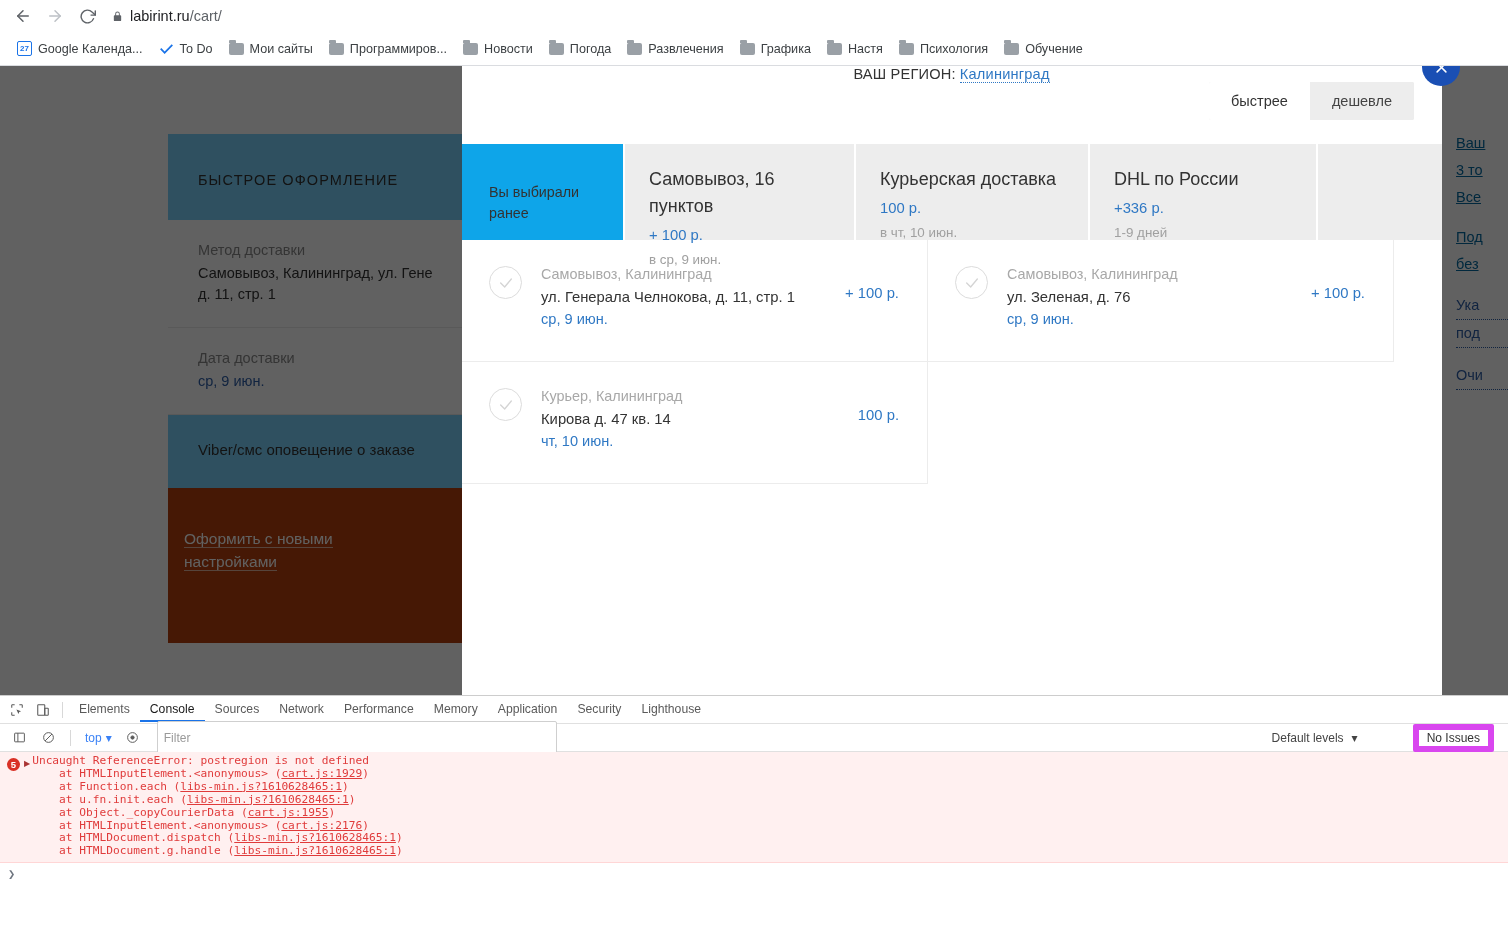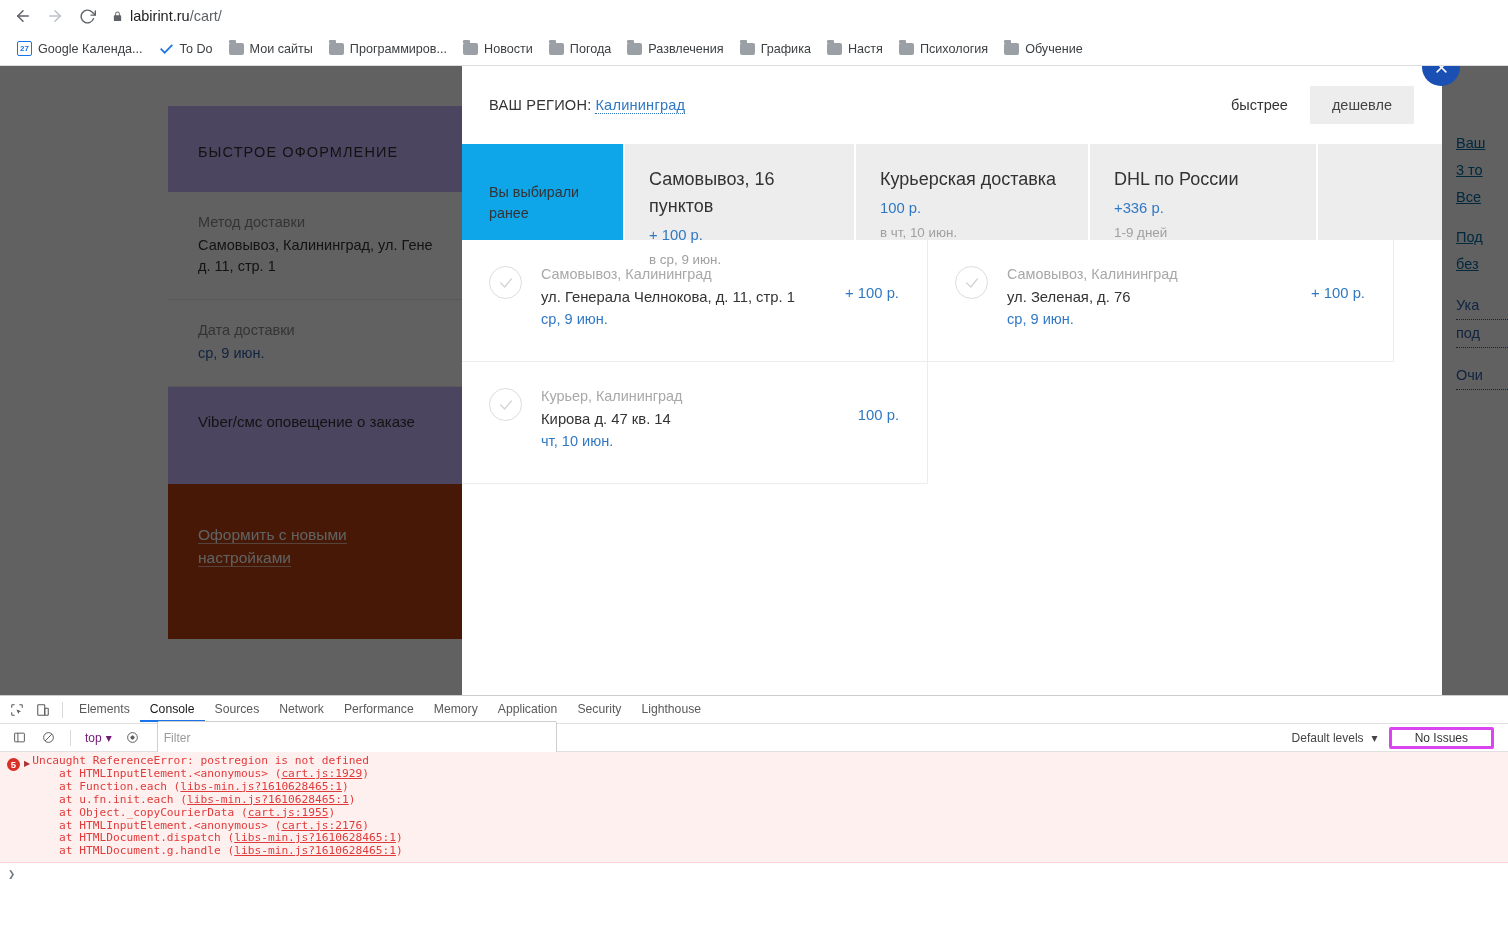--- a/index.html
+++ b/index.html
@@ -108,23 +108,23 @@
     overflow: hidden;
   }
 
   
   #page-bg {
     position: absolute; inset: 0;
     background: #ffffff;
   }
   #cart-column {
     position: absolute;
-    left: 168px; top: 40px;
+    left: 168px; top: 68px;
     width: 296px;
-    background: #c4b5fd;
+    background: #7dd3fc;
   }
   .cart-block {
     background: #ffffff;
     padding: 22px 30px;
     border-bottom: 1px solid #e9e9e9;
   }
   .cart-title {
     font-size: 14.5px;
     letter-spacing: 1.1px;
     color: #333;
@@ -141,23 +141,22 @@
     line-height: 1.45;
   }
   .cart-value.link { color: #2f5fa8; }
   .cart-notice {
     font-size: 15px;
     color: #333;
     padding: 26px 30px 30px 30px;
   }
   #cart-cta {
     background: #b7410e;
-    padding: 40px 30px 60px 30px;
+    padding: 40px 30px 60px 16px;
     min-height: 155px;
-    margin-top: 24px;
   }
   #cart-cta a {
     color: #ffffff;
     font-size: 15.5px;
     line-height: 1.45;
     border-bottom: 1px solid rgba(255,255,255,.6);
     text-decoration: none;
   }
 
   #right-column {
@@ -195,20 +194,21 @@
     border-radius: 50%;
     background: #1a4fb4;
     display: flex; align-items: center; justify-content: center;
     color: #ffffff;
     z-index: 7;
   }
   #modal-header {
     height: 78px;
     display: flex; align-items: center;
     padding: 0 28px 0 27px;
+    flex-direction: column;
   }
   #region-line {
     font-size: 14.6px;
     color: #333;
     letter-spacing: .2px;
   }
   #region-value {
     color: #2f78c4;
     border-bottom: 1px dotted #2f78c4;
     margin-left: 4px;
@@ -352,21 +352,21 @@
   }
   #dt-filterbar {
     height: 28px;
     display: flex; align-items: center;
     border-bottom: 1px solid #e0e0e0;
     padding: 0 6px;
     gap: 3px;
   }
   #ctx-select {
     font-size: 12px;
-    color: #701a75;
+    color: #3b82f6;
     padding: 2px 5px;
     display: flex; align-items: center; gap: 4px;
     white-space: nowrap;
   }
   #filter-input {
     flex: 0 0 400px;
     height: 19px;
     margin-left: 8px;
     border: 1px solid #cfcfcf;
     border-radius: 2px;
@@ -380,26 +380,27 @@
     margin-left: auto;
     font-size: 12px;
     color: #444;
     display: flex; align-items: center; gap: 8px;
     padding-right: 8px;
     white-space: nowrap;
   }
   #issues-btn {
     font-size: 12px;
     color: #333;
-    border: 3px solid #d946ef;
+    border: 6px solid #d946ef;
     border-radius: 2px;
-    padding: 1px 23px;
+    padding: 1px 8px;
     margin-right: 8px;
     background: #fff;
     white-space: nowrap;
+    margin-left: 44px;
   }
   #console-body {
     position: relative;
     height: 190px;
     overflow: hidden;
   }
   #error-entry {
     background: #fff0f0;
     border-bottom: 1px solid #ffd6d6;
     padding: 3px 0 4px 0;

